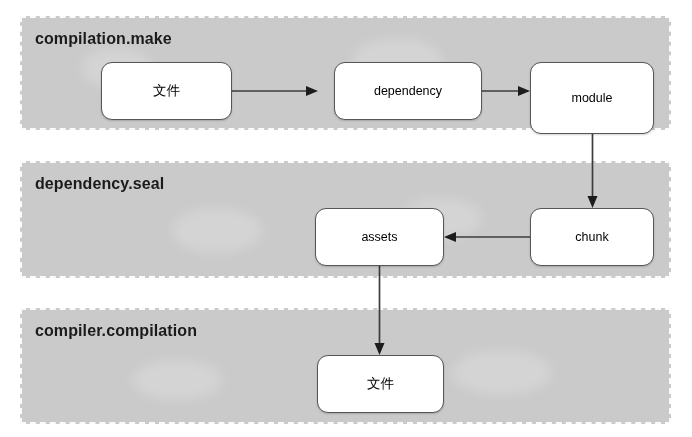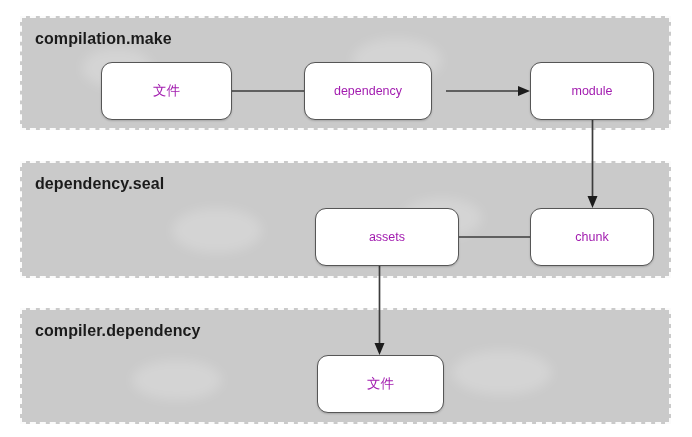--- a/index.html
+++ b/index.html
@@ -51,34 +51,34 @@
     border: 1.6px solid #565656;
     border-radius: 11px;
     box-sizing: border-box;
     display: flex;
     align-items: center;
     justify-content: center;
     box-shadow: 0 1px 2px rgba(0,0,0,0.18);
   }
   .node-label {
     font-size: 12.5px;
-    color: #a21caf;
+    color: #000000;
     line-height: 1;
     white-space: nowrap;
   }
   .node-cjk .node-label {
     font-family: "DejaVu Sans", "Liberation Sans", sans-serif;
     font-size: 13.5px;
   }
 
   .node-file-in  { left: 101px; top: 62px;  width: 131px; height: 58px; }
-  .node-dep      { left: 304px; top: 62px;  width: 128px; height: 58px; }
-  .node-module   { left: 530px; top: 62px;  width: 124px; height: 58px; }
+  .node-dep      { left: 334px; top: 62px;  width: 148px; height: 58px; }
+  .node-module   { left: 530px; top: 62px;  width: 124px; height: 72px; }
   .node-chunk    { left: 530px; top: 208px; width: 124px; height: 58px; }
-  .node-assets   { left: 315px; top: 208px; width: 144px; height: 58px; }
+  .node-assets   { left: 315px; top: 208px; width: 129px; height: 58px; }
   .node-file-out { left: 317px; top: 355px; width: 127px; height: 58px; }
 
   
   #edges {
     position: absolute;
     left: 0;
     top: 0;
     width: 692px;
     height: 437px;
     pointer-events: none;
@@ -112,21 +112,21 @@
 
   <div class="group group-seal">
     <div class="wm" style="left:150px; top:45px; width:90px; height:45px;"></div>
     <div class="wm" style="left:380px; top:35px; width:80px; height:40px;"></div>
     <span class="group-label">dependency.seal</span>
   </div>
 
   <div class="group group-emit">
     <div class="wm" style="left:110px; top:50px; width:90px; height:40px;"></div>
     <div class="wm" style="left:430px; top:40px; width:100px; height:45px;"></div>
-    <span class="group-label">compiler.dependency</span>
+    <span class="group-label">compiler.compilation</span>
   </div>
 
   <svg id="edges" viewBox="0 0 692 437" xmlns="http://www.w3.org/2000/svg">
 
     <g>
       <line class="edge-line" x1="232" y1="91" x2="310" y2="91"></line>
       <polygon class="edge-head" points="318,91 306,86 306,96"></polygon>
     </g>
 
     <g>

